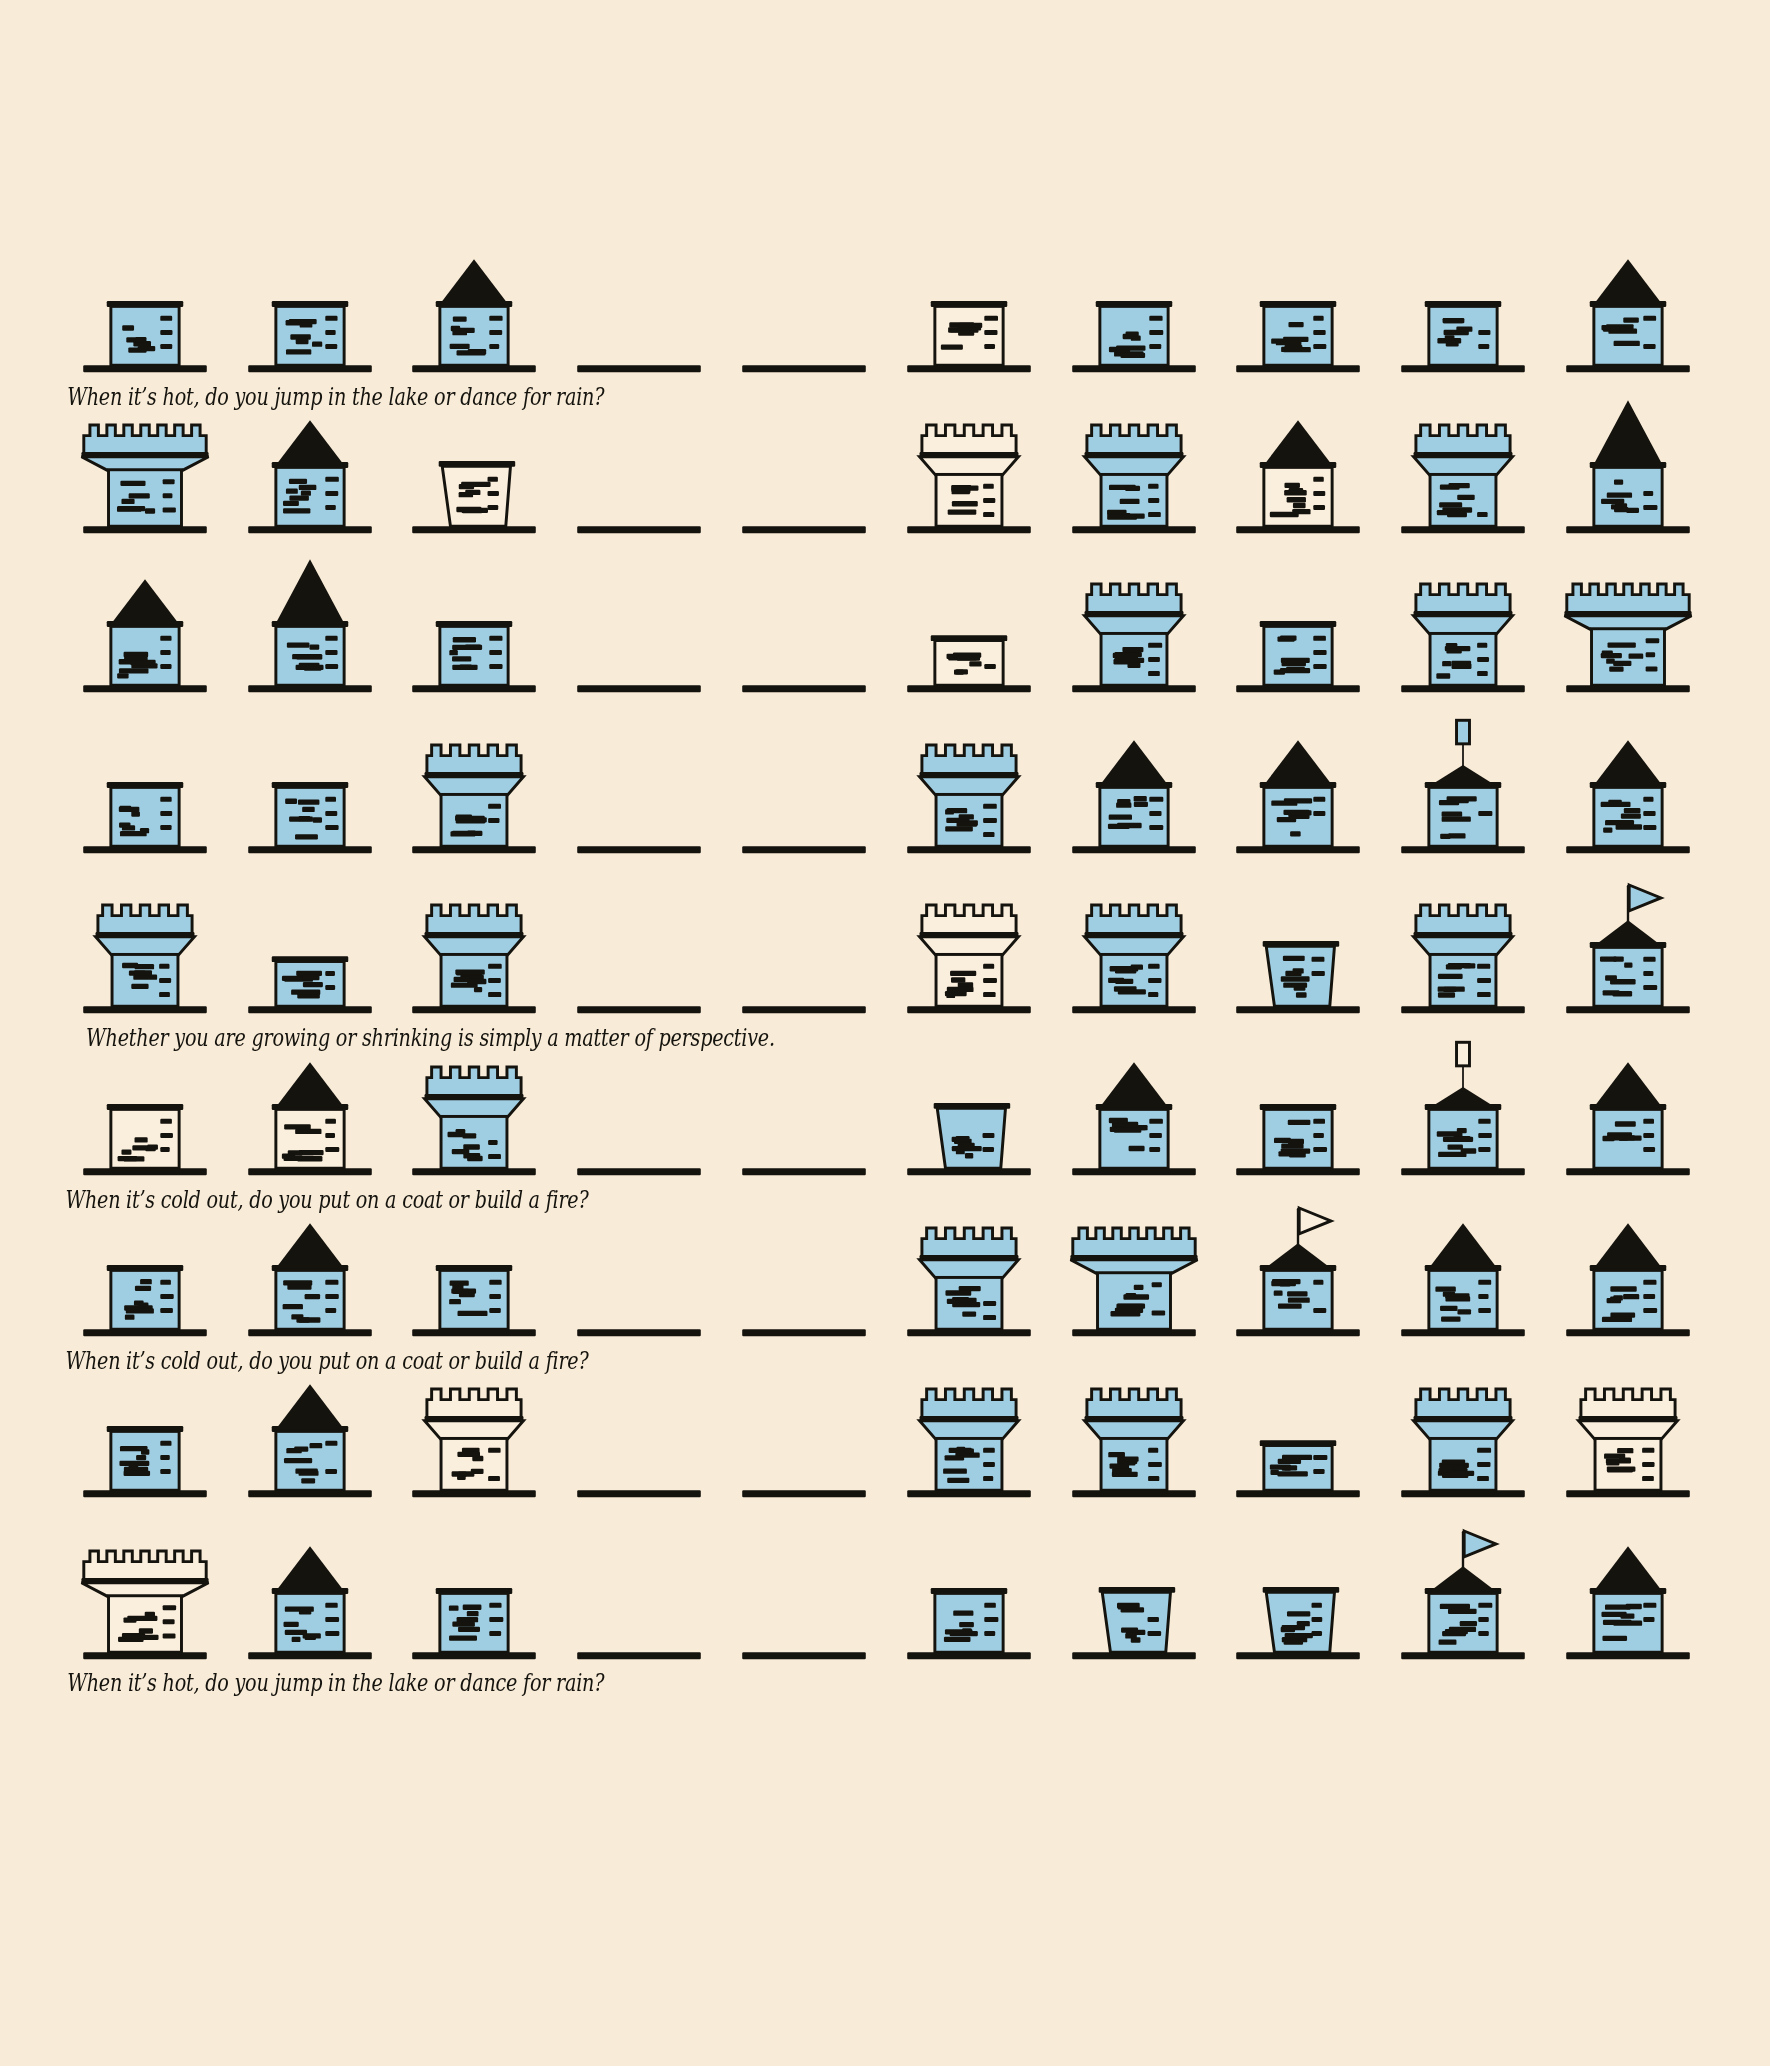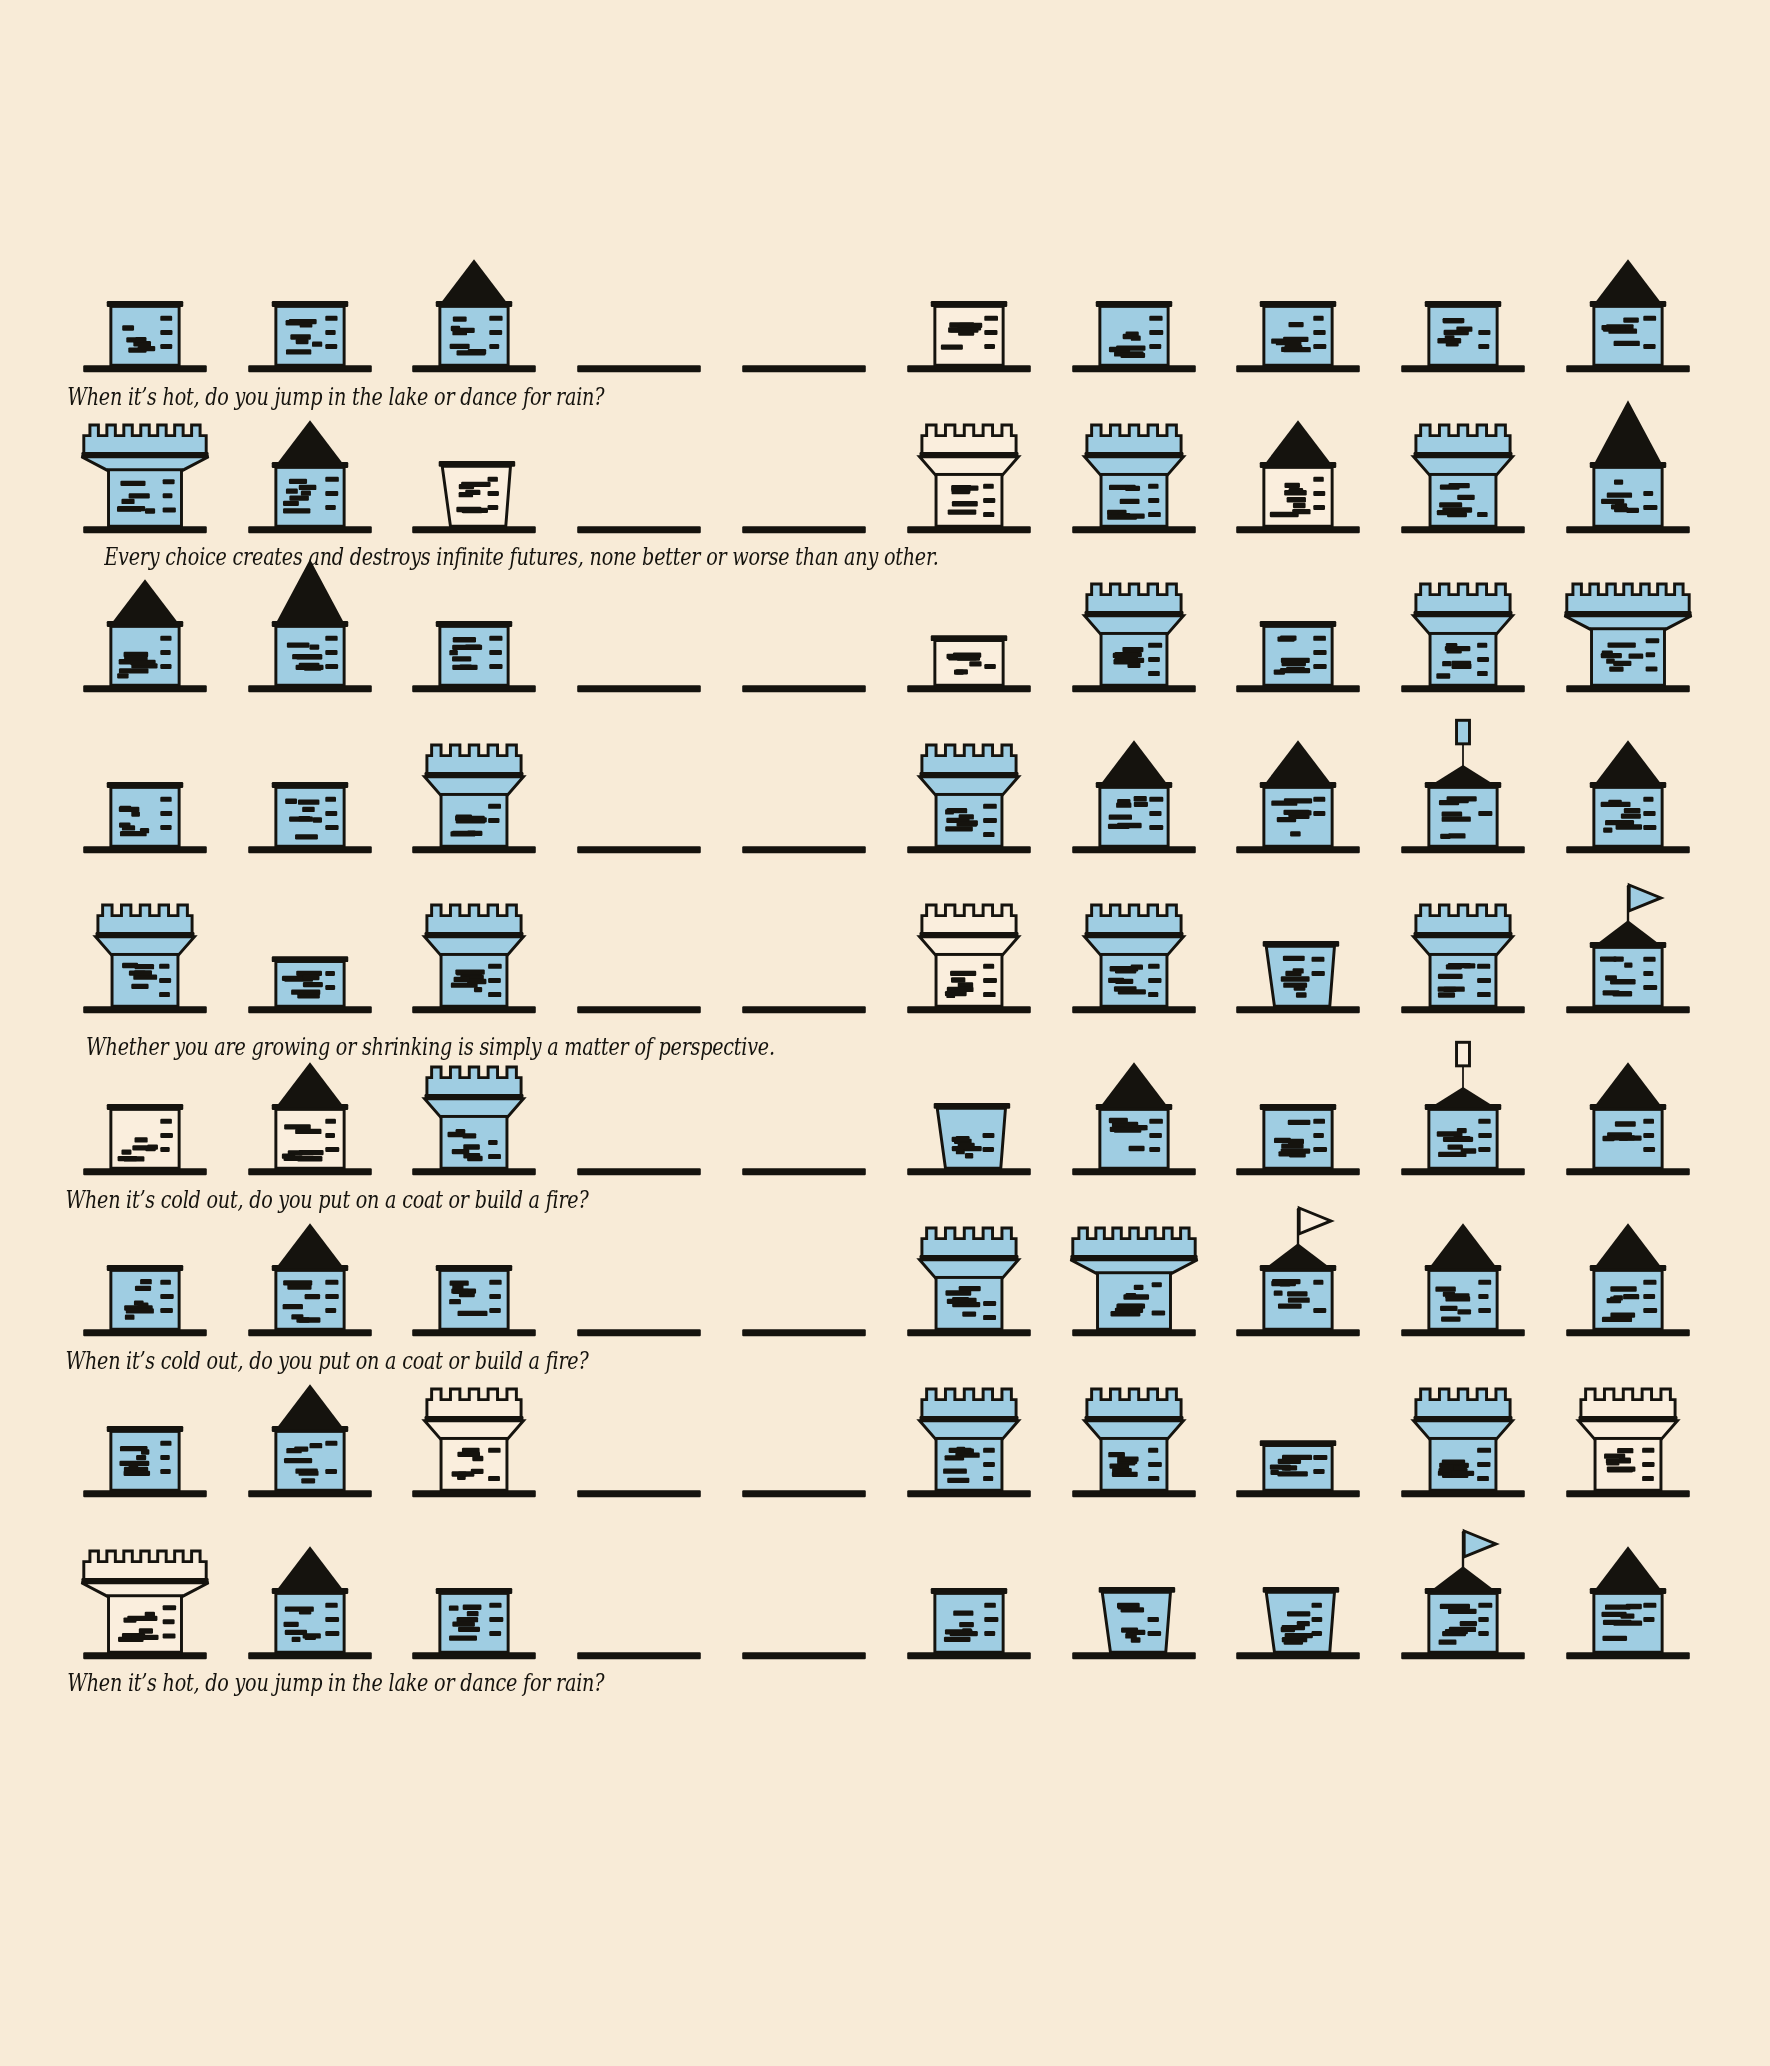--- a/index.html
+++ b/index.html
@@ -325,21 +325,20 @@
         <rect x="73.9" y="182.8" width="43.0" height="9" fill="#15130e" rx="2"></rect>
         <rect x="87.7" y="201.1" width="20.8" height="9" fill="#15130e" rx="2"></rect>
         <rect x="86.3" y="207.2" width="24.3" height="9" fill="#15130e" rx="2"></rect>
         <rect x="81.1" y="202.6" width="17.5" height="9" fill="#15130e" rx="2"></rect>
         <rect x="107.2" y="208.6" width="21.5" height="9" fill="#15130e" rx="2"></rect>
         <rect x="64.2" y="193.2" width="39.5" height="9" fill="#15130e" rx="2"></rect>
         <rect x="86.2" y="160.5" width="15.6" height="9" fill="#15130e" rx="2"></rect>
         <rect x="5" y="240" width="210" height="12" fill="#15130e" rx="2"></rect>
       </svg>
     </div>
-    <div class="caption" style="top: 544px;"><span>Every choice creates and destroys infinite futures, none better or worse than any other.</span></div>
     <div class="slot" style="left: 80px; top: 544px;">
       <svg viewBox="0 0 220 260" width="130" height="153" xmlns="http://www.w3.org/2000/svg">
         <polygon points="49,140 171,140 110,60" fill="#15130e"></polygon>
         <rect x="45" y="131" width="130" height="10" fill="#15130e" rx="2"></rect>
         <rect x="52" y="140" width="116" height="100" fill="#9fcde2" stroke="#15130e" stroke-width="5"></rect>
         <rect x="136.0" y="156.0" width="19.1" height="8.5" fill="#15130e" rx="2"></rect>
         <rect x="136.0" y="180.0" width="17.7" height="8.5" fill="#15130e" rx="2"></rect>
         <rect x="136.0" y="204.0" width="19.1" height="8.5" fill="#15130e" rx="2"></rect>
         <rect x="65.3" y="195.6" width="28.1" height="9" fill="#15130e" rx="2"></rect>
         <rect x="86.8" y="202.5" width="44.5" height="9" fill="#15130e" rx="2"></rect>
@@ -787,21 +786,21 @@
         <rect x="62.4" y="155.4" width="28.3" height="9" fill="#15130e" rx="2"></rect>
         <rect x="85.1" y="155.4" width="17.7" height="9" fill="#15130e" rx="2"></rect>
         <rect x="79.5" y="193.9" width="43.4" height="9" fill="#15130e" rx="2"></rect>
         <rect x="103.5" y="165.6" width="14.1" height="9" fill="#15130e" rx="2"></rect>
         <rect x="83.8" y="214.3" width="33.2" height="9" fill="#15130e" rx="2"></rect>
         <rect x="71.1" y="187.5" width="20.1" height="9" fill="#15130e" rx="2"></rect>
         <rect x="66.9" y="212.7" width="28.9" height="9" fill="#15130e" rx="2"></rect>
         <rect x="5" y="240" width="210" height="12" fill="#15130e" rx="2"></rect>
       </svg>
     </div>
-    <div class="caption" style="top: 1025px; margin-top: 9px;"><span>Whether you are growing or shrinking is simply a matter of perspective.</span></div>
+    <div class="caption" style="top: 1025px;"><span>Whether you are growing or shrinking is simply a matter of perspective.</span></div>
     <div class="slot" style="left: 80px; top: 1027px;">
       <svg viewBox="0 0 220 260" width="130" height="153" xmlns="http://www.w3.org/2000/svg">
         <rect x="45" y="131" width="130" height="10" fill="#15130e" rx="2"></rect>
         <rect x="52" y="140" width="116" height="100" fill="#faeedd" stroke="#15130e" stroke-width="5"></rect>
         <rect x="136.0" y="156.0" width="19.7" height="8.5" fill="#15130e" rx="2"></rect>
         <rect x="136.0" y="180.0" width="21.5" height="8.5" fill="#15130e" rx="2"></rect>
         <rect x="136.0" y="204.0" width="16.0" height="8.5" fill="#15130e" rx="2"></rect>
         <rect x="110.6" y="202.1" width="17.8" height="9" fill="#15130e" rx="2"></rect>
         <rect x="63.4" y="219.2" width="33.3" height="9" fill="#15130e" rx="2"></rect>
         <rect x="92.2" y="187.4" width="22.3" height="9" fill="#15130e" rx="2"></rect>

